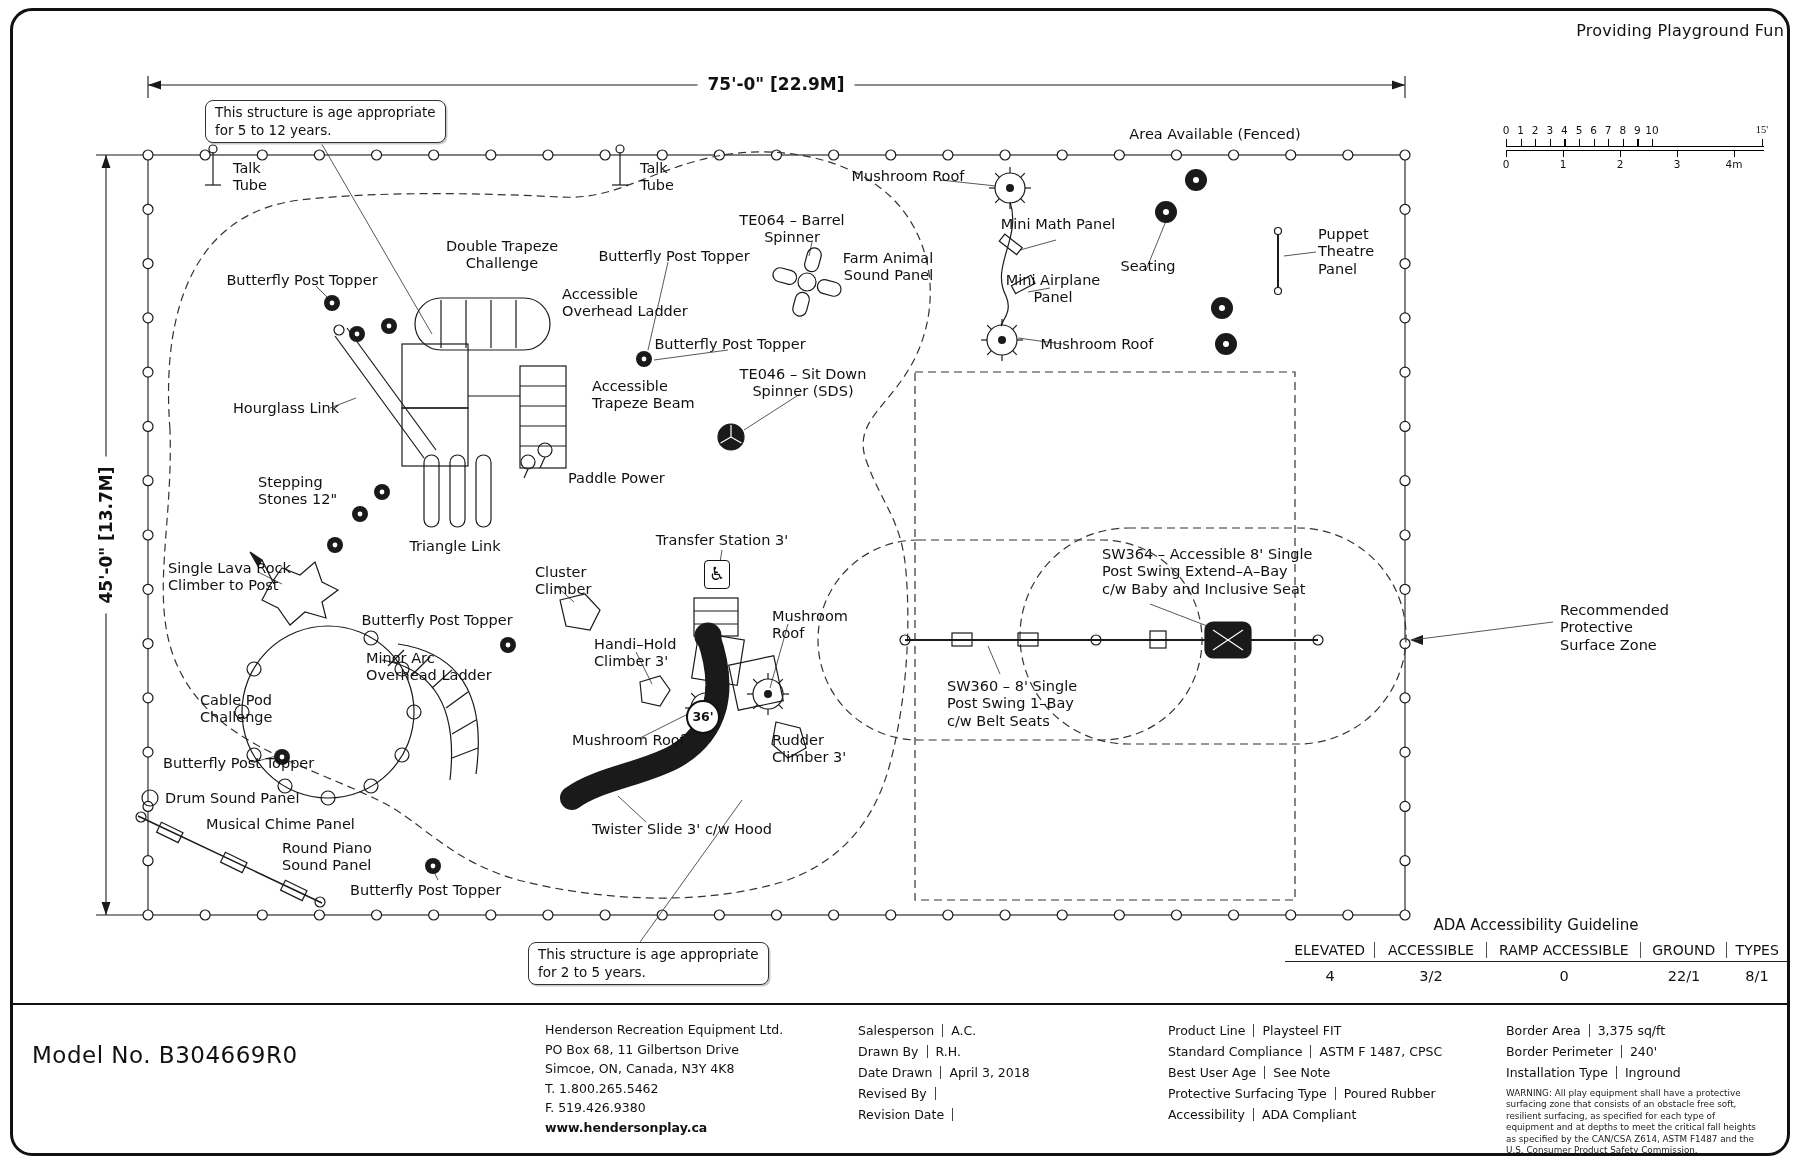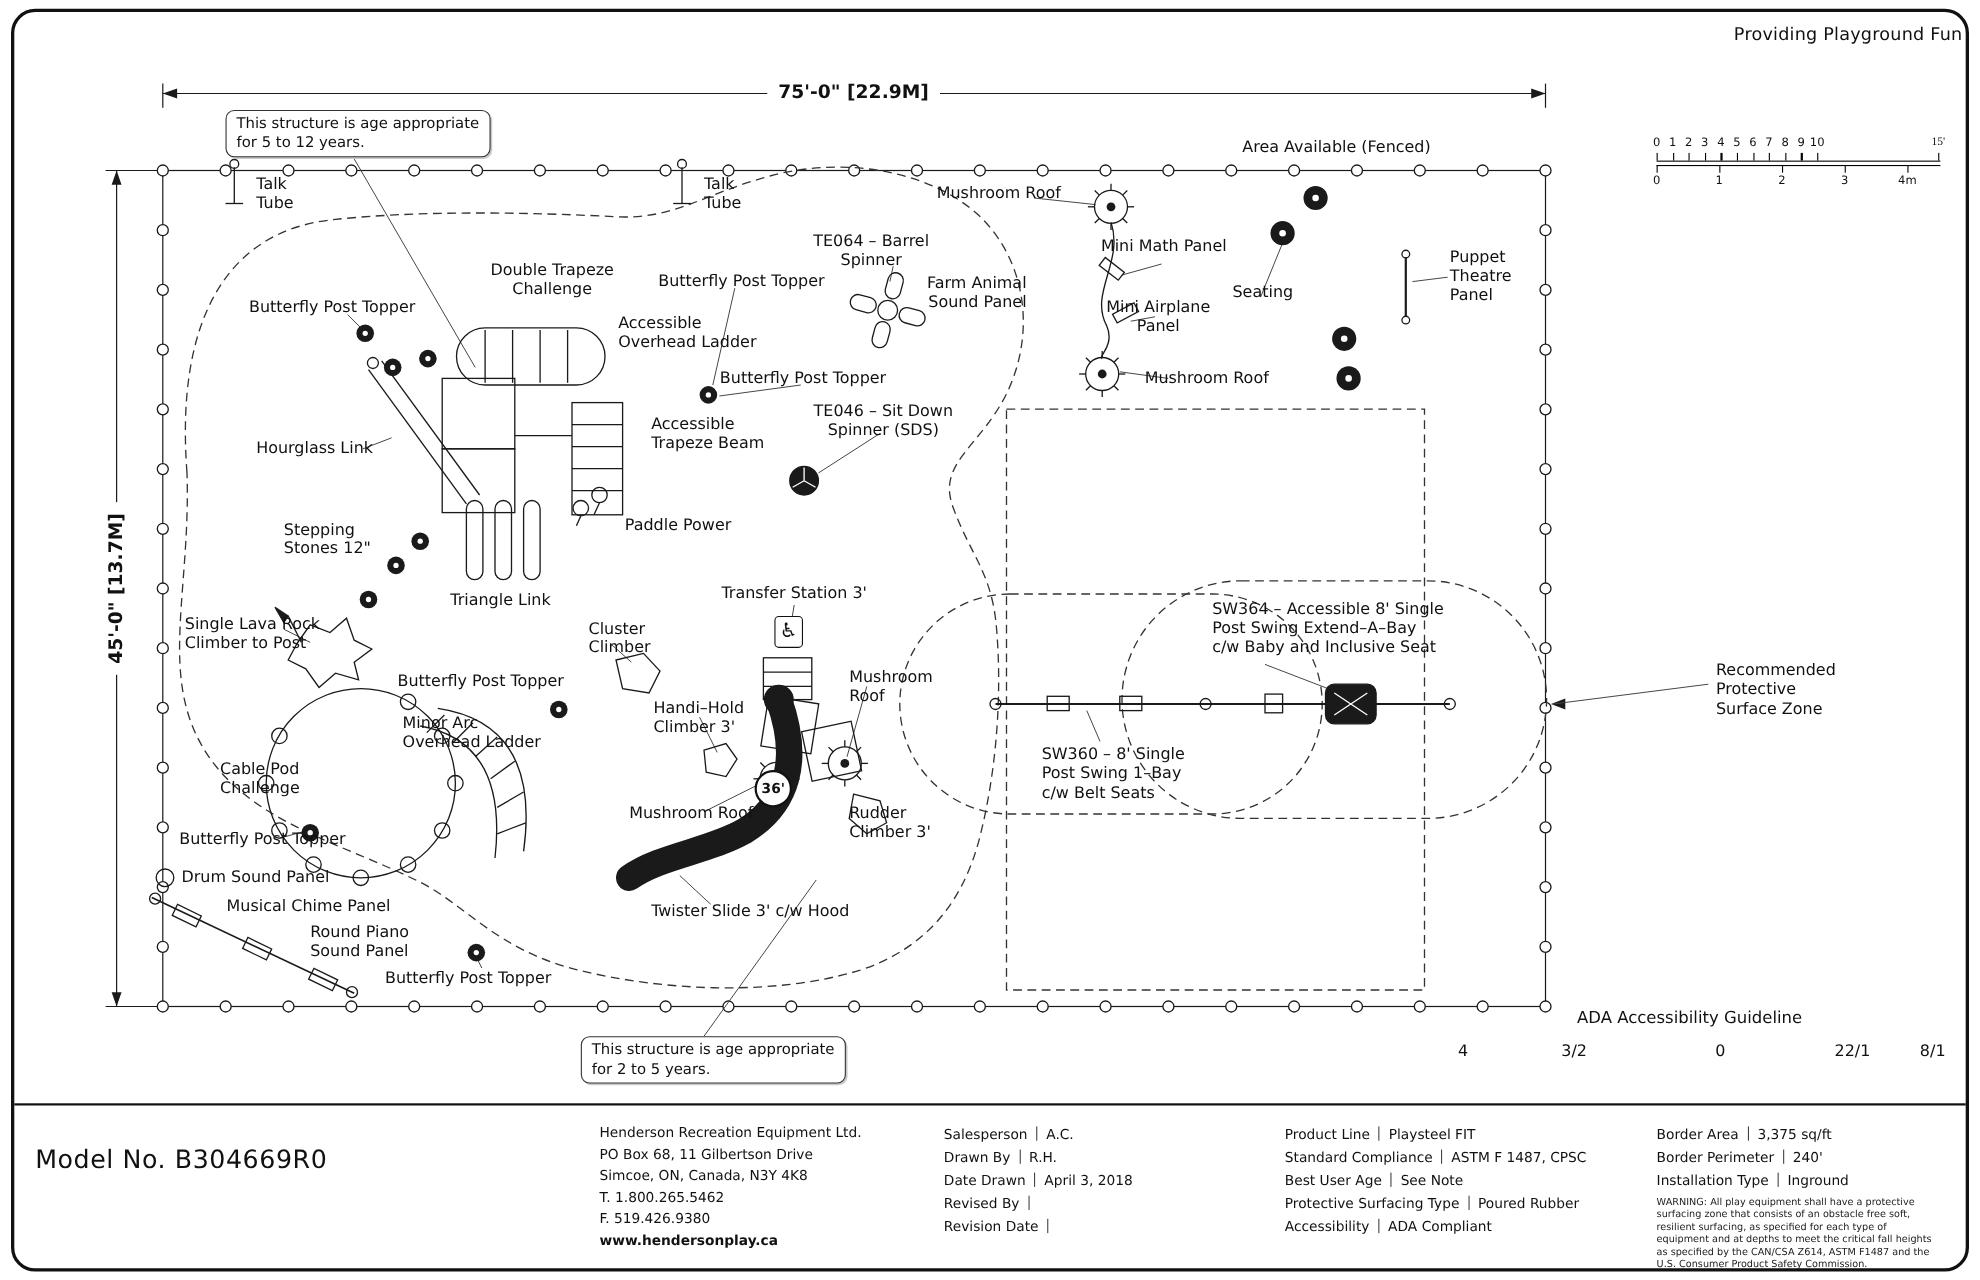--- a/index.html
+++ b/index.html
@@ -501,20 +501,27 @@
 for 5 to 12 years.</div>
       <div class="callout" style="left: 528px; top: 942px;">This structure is age appropriate
 for 2 to 5 years.</div>
     </div>
 
   <div class="wheelchair">♿</div>
   <div class="badge">36'</div>
 
   <div id="ada">
     <div class="ada-title">ADA Accessibility Guideline</div>
+    <div class="ada-row head">
+      <div class="ada-cell c1">ELEVATED</div>
+      <div class="ada-cell c2">ACCESSIBLE</div>
+      <div class="ada-cell c3">RAMP ACCESSIBLE</div>
+      <div class="ada-cell c4">GROUND</div>
+      <div class="ada-cell c5">TYPES</div>
+    </div>
     <div class="ada-row vals">
       <div class="ada-cell c1">4</div>
       <div class="ada-cell c2">3/2</div>
       <div class="ada-cell c3">0</div>
       <div class="ada-cell c4">22/1</div>
       <div class="ada-cell c5">8/1</div>
     </div>
   </div>
 
   <div class="tb-sep"></div>

